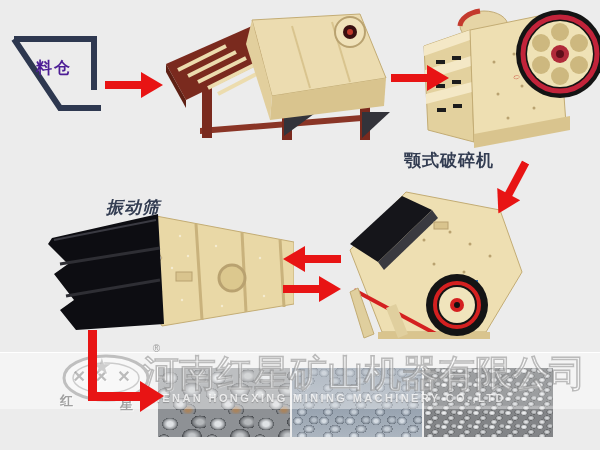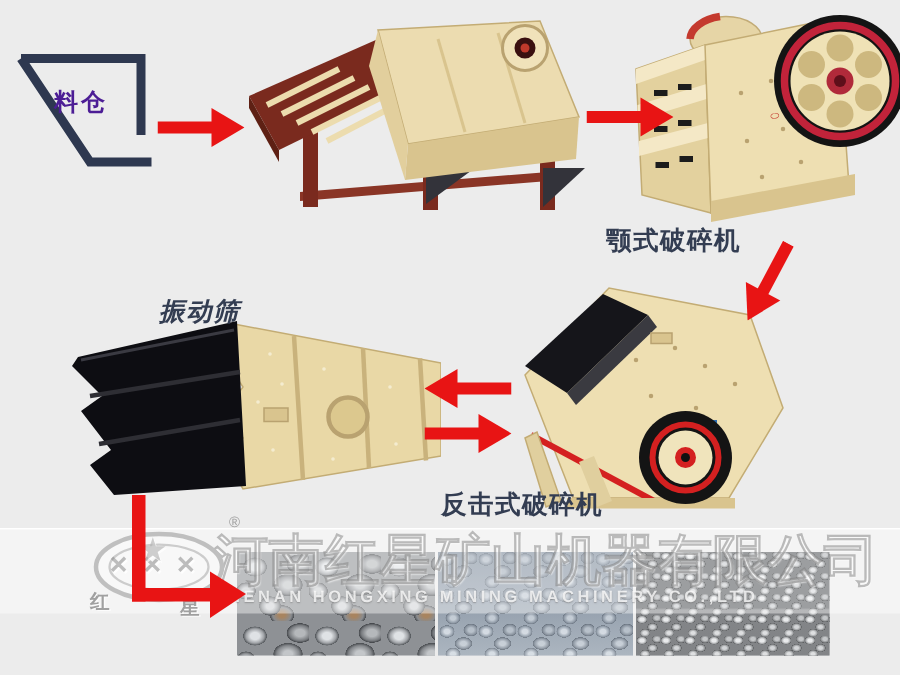--- a/index.html
+++ b/index.html
@@ -153,21 +153,20 @@
     <circle cx="126" cy="88" r="1.5" fill="#b9a270"></circle>
       <circle cx="152" cy="72" r="1.5" fill="#b9a270"></circle>
     <rect x="96" y="38" width="14" height="7" fill="#d9c48e" stroke="#b9a270" stroke-width="1"></rect>
     <rect x="128" y="96" width="12" height="5" fill="#2b6cb0"></rect>
     <circle cx="119" cy="121" r="31" fill="#141414"></circle>
     <circle cx="119" cy="121" r="22" fill="none" stroke="#d42020" stroke-width="4"></circle>
     <circle cx="119" cy="121" r="18" fill="#f0e4bc"></circle>
     <circle cx="119" cy="121" r="7" fill="#d42020"></circle>
     <circle cx="119" cy="121" r="3" fill="#111111"></circle>
   </svg>
-  <div class="label" style="left:294px;top:325px;">反击式破碎机</div>
 
   <div class="arrow" style="left:283px;top:246px;">
     <svg width="58" height="26" viewBox="0 0 58 26" fill="#e81414">
         <rect x="20" y="9" width="38" height="8"></rect>
         <polygon points="22,0 0,13 22,26"></polygon>
       </svg>
   </div>
   <div class="arrow" style="left:283px;top:276px;">
     <svg width="58" height="26" viewBox="0 0 58 26" fill="#e81414">
         <rect x="0" y="9" width="38" height="8"></rect>

